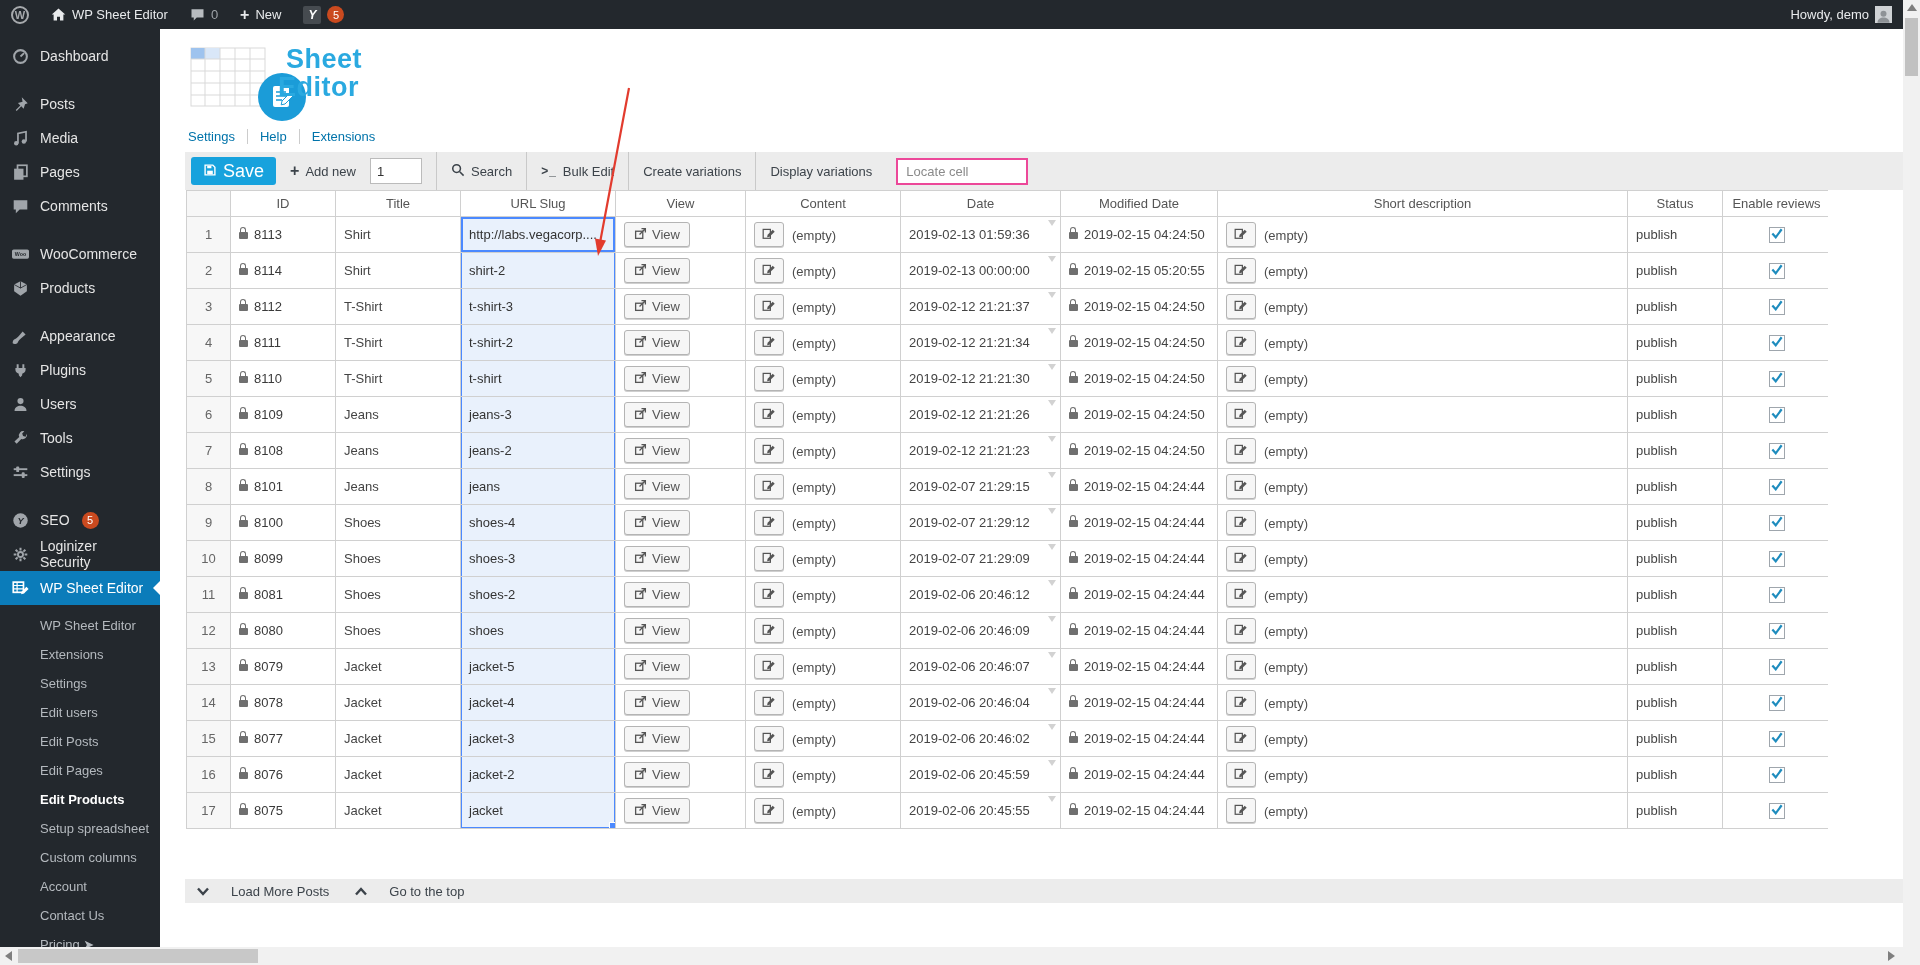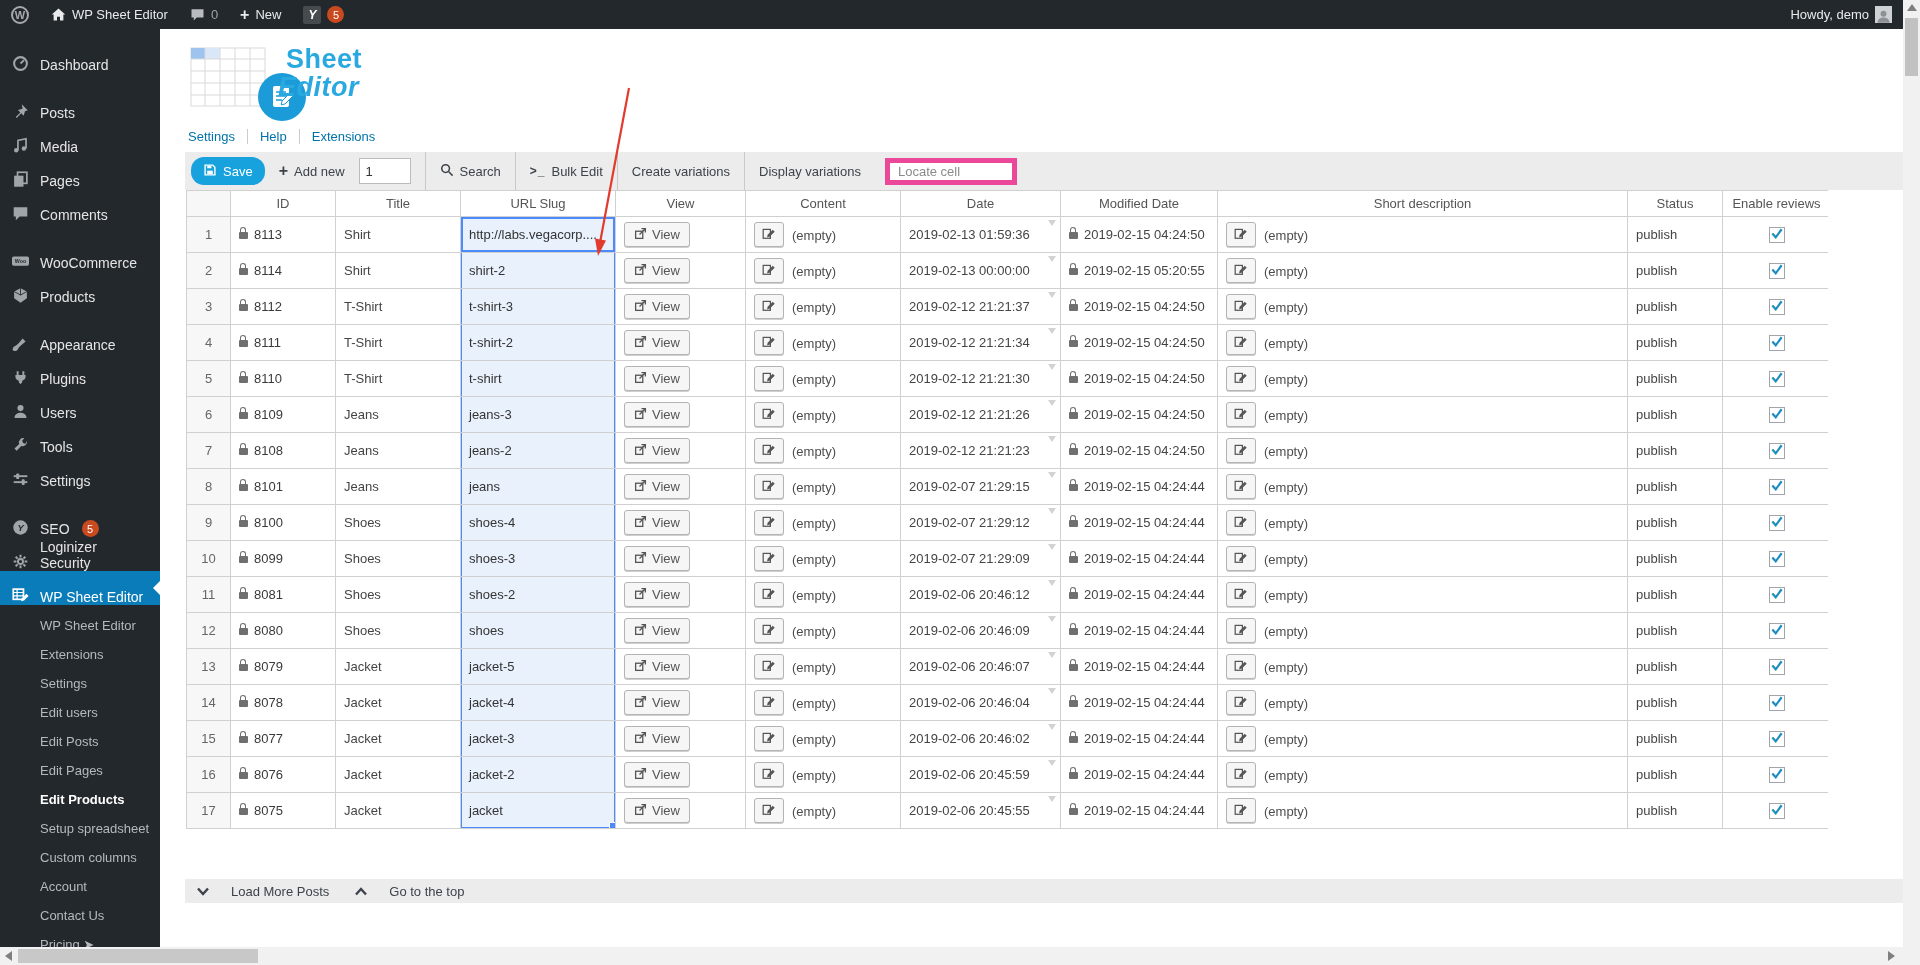--- a/index.html
+++ b/index.html
@@ -14,51 +14,51 @@
   .wp-circle { width:18px; height:18px; border:2px solid #a7aaad; border-radius:50%; color:#a7aaad; font-weight:bold; font-size:11px; display:flex; align-items:center; justify-content:center; }
   .yoast-sq { width:18px; height:18px; background:#464b50; color:#fff; font-weight:bold; font-size:12px; font-style:italic; display:flex; align-items:center; justify-content:center; border-radius:2px; }
   .ab-badge { background:#ca4a1f; color:#fff; border-radius:50%; width:17px; height:17px; display:flex; align-items:center; justify-content:center; font-size:11px; }
   .plus-glyph { font-size:16px; font-weight:bold; line-height:1; }
   .avatar { width:17px; height:17px; background:#cfd2d5; display:inline-flex; align-items:flex-end; justify-content:center; overflow:hidden; }
   .avatar svg { display:block; }
 
   
   .sidebar { position:absolute; top:29px; left:0; width:160px; height:918px; background:#23282d; z-index:20; padding-top:10px; }
   .sidebar ul { list-style:none; }
-  .menu-item { height:34px; display:flex; align-items:flex-end; gap:10px; padding:0 10px; color:#e5e5e5; font-size:14px; cursor:pointer; position:relative; }
+  .menu-item { height:34px; display:flex; align-items:center; gap:10px; padding:0 10px; color:#e5e5e5; font-size:14px; cursor:pointer; position:relative; }
   .menu-item .mi-icon { width:20px; height:20px; color:#a0a5aa; flex:0 0 20px; display:flex; align-items:center; justify-content:center; }
   .menu-item.group-start { margin-top:14px; }
   .menu-item.active { background:#0b7cba; color:#fff; }
   .menu-item.active .mi-icon { color:#fff; }
   .menu-item.active::after { content:""; position:absolute; right:0; top:50%; margin-top:-7px; border:7px solid transparent; border-right-color:#fff; }
   .menu-badge { background:#ca4a1f; color:#fff; border-radius:50%; width:17px; height:17px; display:inline-flex; align-items:center; justify-content:center; font-size:11px; margin-left:2px; }
   .submenu { padding:6px 0 0 0; }
   .submenu li { height:29px; line-height:29px; padding-left:40px; color:#b4b9be; font-size:13px; cursor:pointer; }
   .submenu li.active { color:#fff; font-weight:bold; }
 
   
   .content { position:absolute; left:160px; top:29px; width:1743px; height:918px; background:#fff; padding-left:12px; overflow:hidden; }
 
   .logo { position:relative; height:84px; margin:14px 0 2px 18px; width:260px; }
   .logo-grid { position:absolute; left:0; top:4px; }
   .logo-circle { position:absolute; left:68px; top:30px; width:48px; height:48px; background:#1b9cd8; border-radius:50%; display:flex; align-items:center; justify-content:center; z-index:1; }
   .logo-text { position:absolute; left:96px; top:2px; z-index:2; color:#2aa9e0; font-weight:bold; font-size:27px; line-height:28px; letter-spacing:0.5px; }
-  .logo-text .l2 { margin-left:-8px;font-style:italic; }
+  .logo-text .l2 { margin-left:-8px; }
 
   .plugin-nav { margin:2px 0 8px 16px; display:flex; align-items:center; }
   .plugin-nav span.navlink { color:#0073aa; padding:0 12px; border-right:1px solid #ccc; cursor:pointer; }
   .plugin-nav span.navlink:first-child { padding-left:0; }
   .plugin-nav span.navlink:last-child { border-right:none; }
 
   .toolbar { margin-left:13px; height:38px; background:#ececec; display:flex; align-items:center; gap:0; }
   .tb-sep { width:1px; height:38px; background:#c9c9c9; }
   .tb-item { display:flex; align-items:center; gap:6px; padding:0 14px; color:#3c434a; cursor:pointer; white-space:nowrap; }
-  .btn-save { margin-left:6px; background:#17a2dd; color:#fff; border:none; border-radius:13px; height:28px; padding:0 12px; font-size:13px; display:flex; align-items:center; gap:6px; cursor:pointer; }
+  .btn-save { margin-left:6px; background:#17a2dd; color:#fff; border:none; border-radius:3px; height:28px; padding:0 12px; font-size:18px; display:flex; align-items:center; gap:6px; cursor:pointer; }
   .tb-input { width:52px; height:26px; border:1px solid #bbb; background:#fff; padding:0 6px; font-size:13px; color:#333; margin:0 14px 0 0; }
-  .locate-input { width:132px; height:27px; border:5px solid #ec4899; background:#fff; padding:0 8px; font-size:13px; color:#333; margin-left:10px; }
+  .locate-input { width:132px; height:27px; border:2px solid #ec4899; background:#fff; padding:0 8px; font-size:13px; color:#333; margin-left:10px; }
   .locate-input::placeholder { color:#8a8a8a; }
   .bulk-glyph { font-weight:bold; letter-spacing:1px; font-size:12px; }
 
   .status-line { margin:12px 0 10px 14px; color:#3c434a; }
   .status-line b { font-weight:bold; }
 
   
   .table-wrap { margin-left:14px; width:1642px; overflow:hidden; position:relative; }
   table { border-collapse:collapse; table-layout:fixed; width:1784px; background:#fff; }
   th,td { border:1px solid #d0d0d0; padding:0 8px; height:36px; vertical-align:middle; white-space:nowrap; overflow:hidden; }

